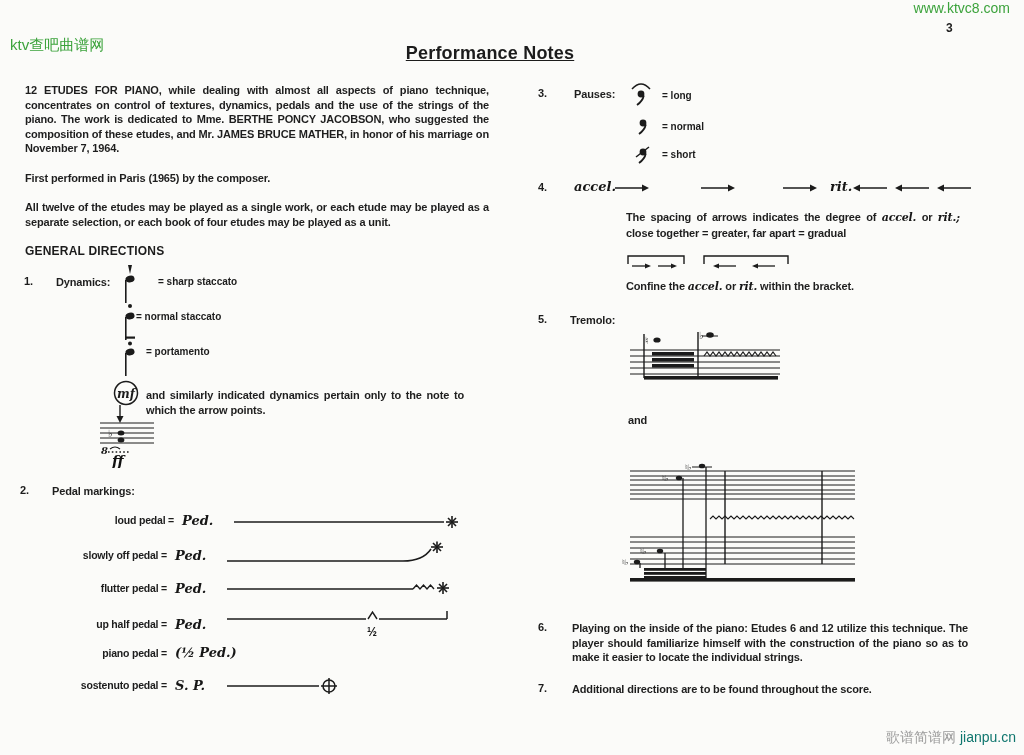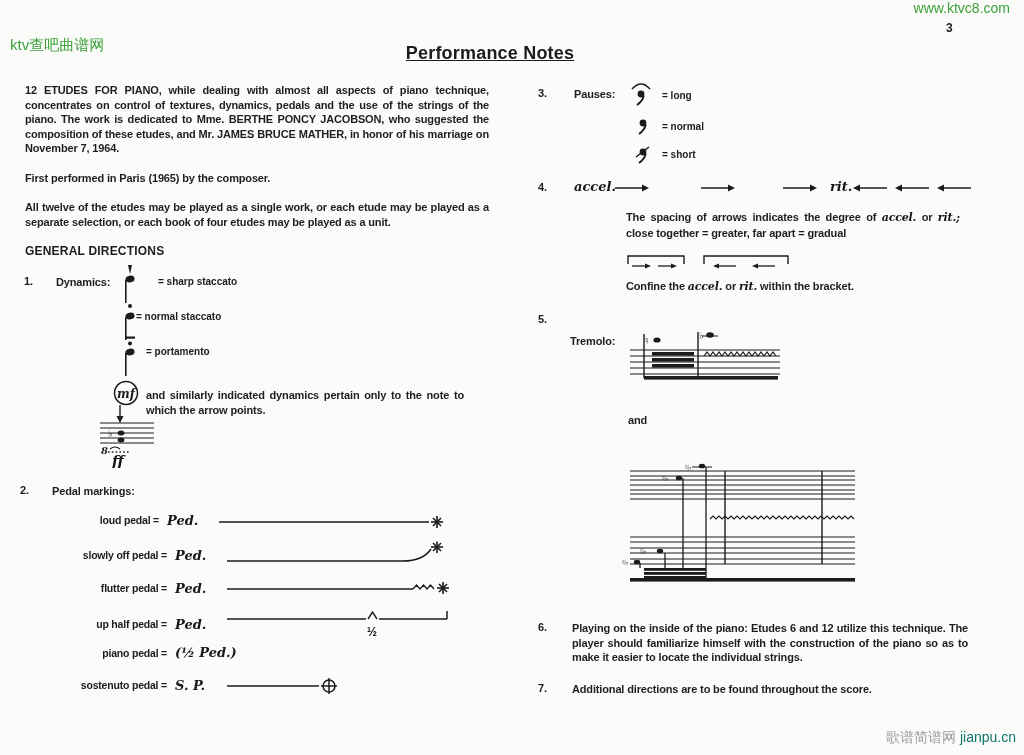--- a/index.html
+++ b/index.html
@@ -86,21 +86,21 @@
     <path class="stroke" d="M14,69 Q19,65 24,69" stroke-width="1.2"></path>
     <line class="stroke" x1="12" y1="72" x2="34" y2="72" stroke-dasharray="1.6,2.2" stroke-width="1.4"></line>
     <text x="16" y="86" font-family="DejaVu Serif,serif" font-style="italic" font-weight="bold" font-size="14" fill="#111">ff</text>
   </svg>
 </div>
 <div class="abs body-text just" style="left:146px;top:388px;width:318px;">and similarly indicated dynamics pertain only to the note to which the arrow points.</div>
 
 <div class="abs num" style="left:20px;top:484px;">2.</div>
 <div class="abs body-text" style="left:52px;top:484px;">Pedal markings:</div>
 
-<div class="abs pedal-row" style="left:17px;top:508px;">
+<div class="abs pedal-row" style="left:32px;top:508px;">
   <div class="pedal-label">loud pedal =</div>
   <div class="pedal-sym serif-it">Ped.</div>
   <svg width="236" height="24" viewBox="0 0 236 24">
     <line class="stroke" x1="2" y1="14" x2="212" y2="14" stroke-width="1.5"></line>
     <g class="stroke" stroke-width="1.6">
       <line x1="214" y1="14" x2="226" y2="14"></line>
         <line x1="220" y1="8" x2="220" y2="20"></line>
       <line x1="216" y1="10" x2="224" y2="18"></line>
         <line x1="224" y1="10" x2="216" y2="18"></line>
     </g>
@@ -233,21 +233,21 @@
 <svg class="abs" style="left:702px;top:252px;" width="90" height="22" viewBox="0 0 90 22">
   <path class="stroke" d="M2,12 V4 H86 V12" stroke-width="1.4"></path>
   <polygon class="fill" points="17,11.5 11,14 17,16.5"></polygon>
     <line class="stroke" x1="16" y1="14" x2="34" y2="14" stroke-width="1.3"></line>
   <polygon class="fill" points="56,11.5 50,14 56,16.5"></polygon>
     <line class="stroke" x1="55" y1="14" x2="73" y2="14" stroke-width="1.3"></line>
 </svg>
 <div class="abs body-text" style="left:626px;top:279px;width:340px;"><span>Confine the </span><span class="serif-it" style="font-size:11px;">accel.</span><span> or </span><span class="serif-it" style="font-size:11px;">rit.</span><span> within the bracket.</span></div>
 
 <div class="abs num" style="left:538px;top:313px;">5.</div>
-<div class="abs body-text" style="left:570px;top:313px;margin-top:21px;">Tremolo:</div>
+<div class="abs body-text" style="left:570px;top:313px;">Tremolo:</div>
 
 <div class="abs" style="left:620px;top:328px;">
   <svg width="168" height="72" viewBox="0 0 168 72">
     <line class="stroke" x1="10" y1="22" x2="160" y2="22"></line>
     <line class="stroke" x1="10" y1="28" x2="160" y2="28"></line>
     <line class="stroke" x1="10" y1="34" x2="160" y2="34"></line>
     <line class="stroke" x1="10" y1="40" x2="160" y2="40"></line>
     <line class="stroke" x1="10" y1="46" x2="160" y2="46"></line>
     <line class="stroke" x1="24" y1="6" x2="24" y2="50" stroke-width="1.4"></line>
     <line class="stroke" x1="78" y1="4" x2="78" y2="50" stroke-width="1.4"></line>

